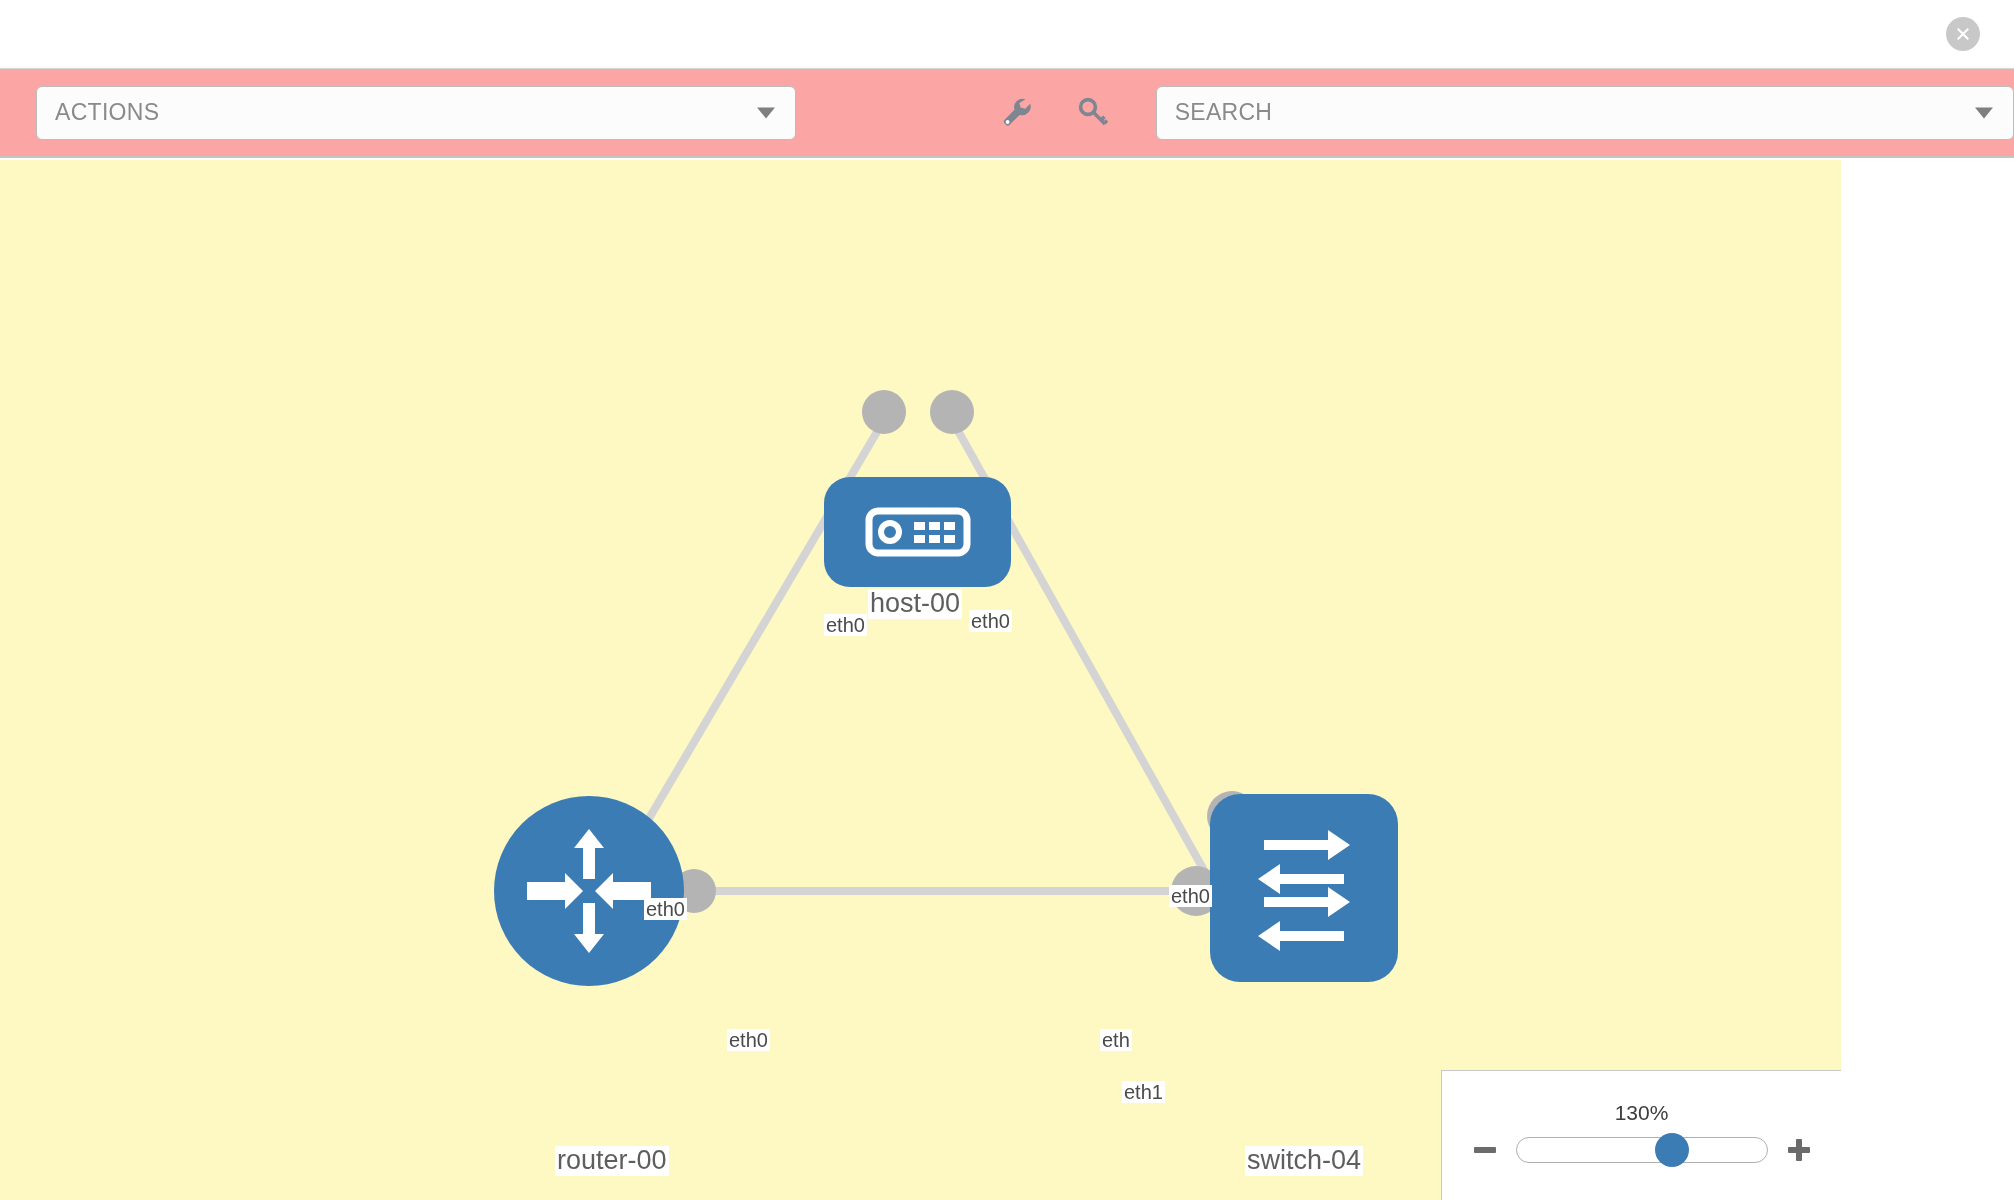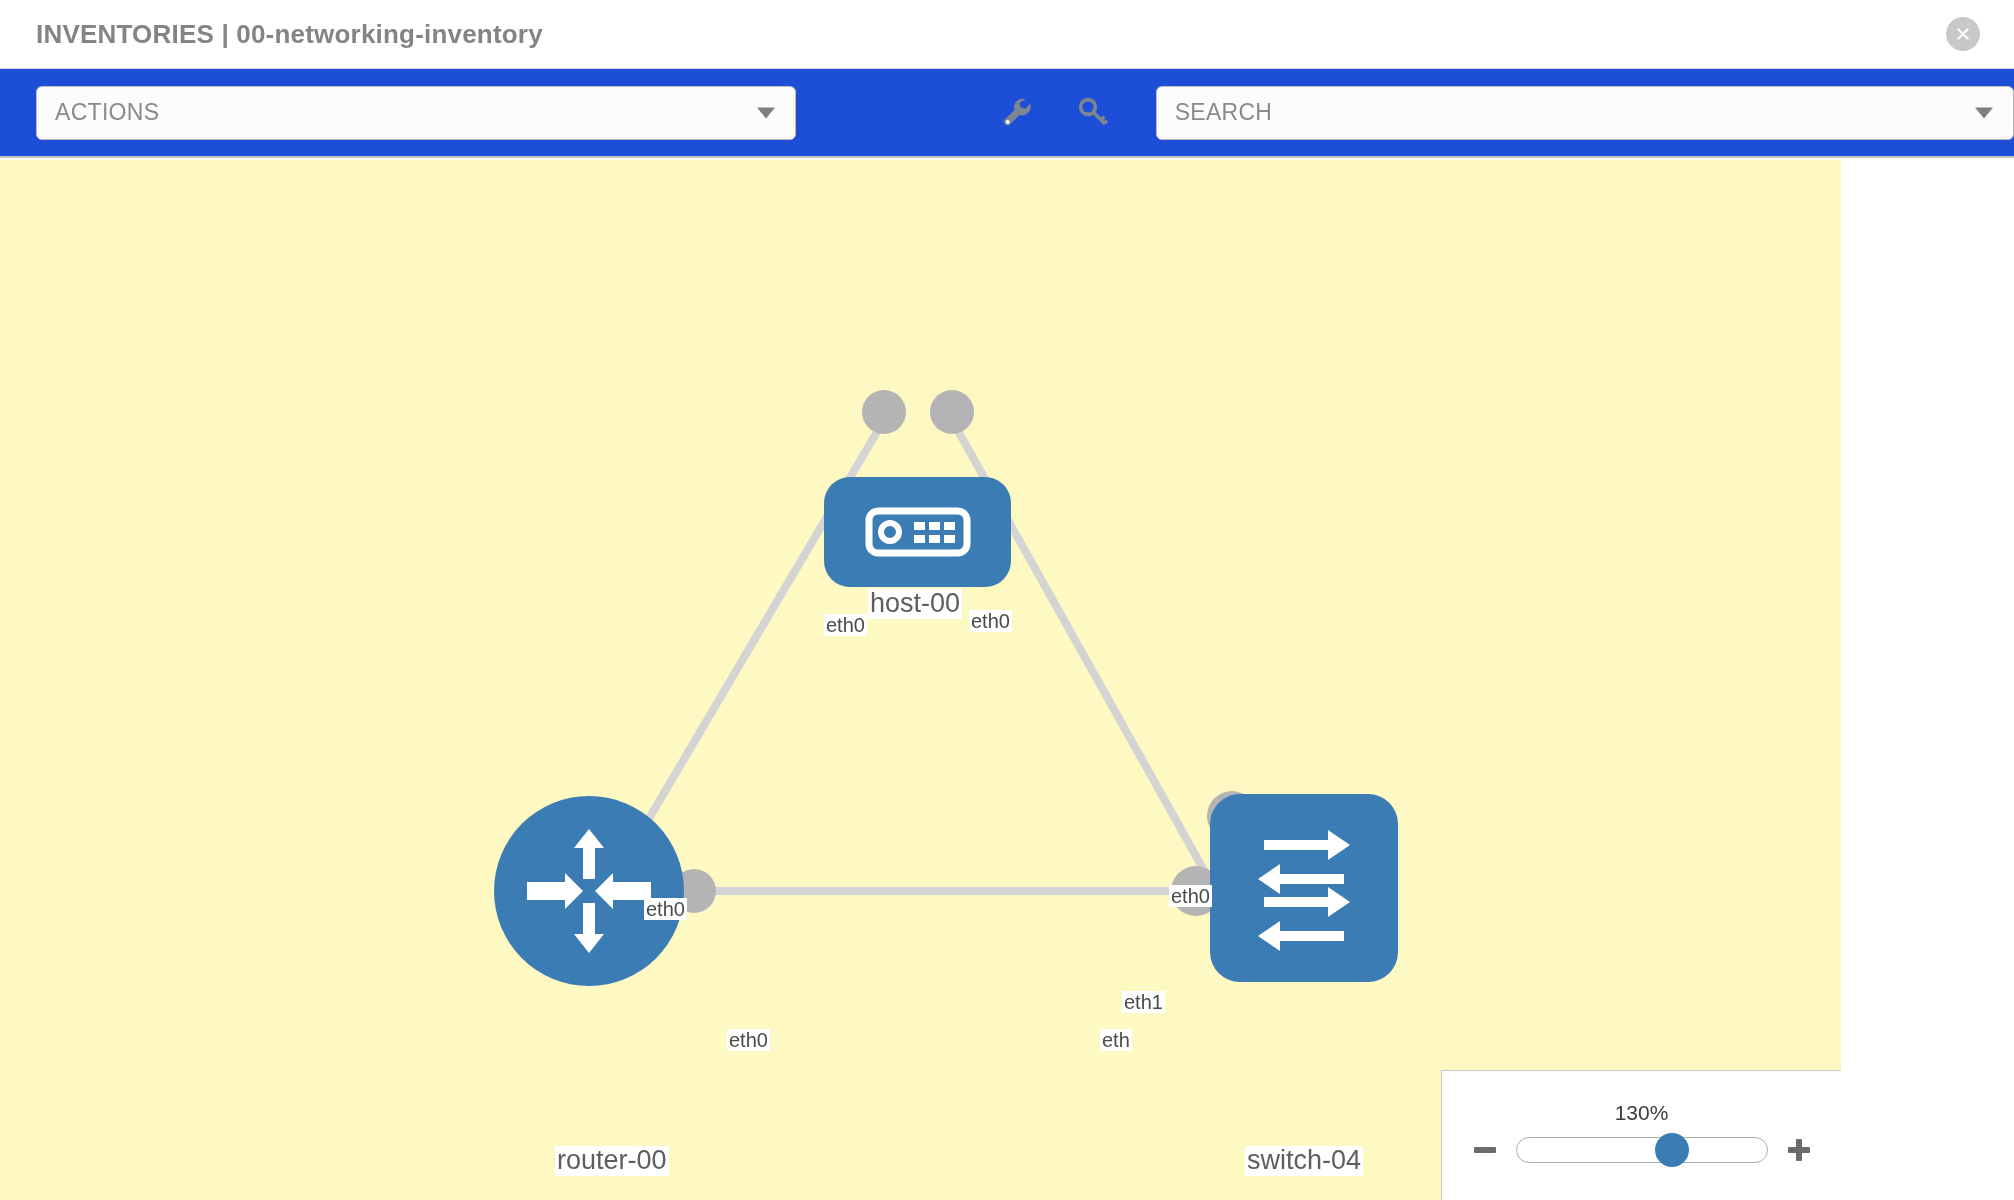--- a/index.html
+++ b/index.html
@@ -33,21 +33,21 @@
     background: #c8c8c8;
     display: flex; align-items: center; justify-content: center;
     cursor: pointer;
   }
   .close-btn svg { display: block; }
 
   
   .toolbar {
     position: absolute; top: 68px; left: 0;
     width: 2014px; height: 90px;
-    background: #1d4ed8;
+    background: #fca5a5;
     border-top: 1px solid #d6d6d6;
     border-bottom: 2px solid #c4c4c4;
     display: flex; align-items: center;
   }
   .select-box {
     background: #fcfcfc;
     border: 1px solid #bdbdbd;
     border-radius: 6px;
     height: 54px;
     display: flex; align-items: center;
@@ -153,21 +153,20 @@
     transform: translate(-50%, -50%);
     cursor: pointer;
   }
 </style>
 </head>
 <body>
 
 <div id="app">
 
   <div class="header">
-    <div class="page-title">INVENTORIES | 00-networking-inventory</div>
     <div class="close-btn">
       <svg width="20" height="20" viewBox="0 0 20 20" aria-hidden="true">
         <path d="M5.4 4 L10 8.6 L14.6 4 L16 5.4 L11.4 10 L16 14.6 L14.6 16 L10 11.4 L5.4 16 L4 14.6 L8.6 10 L4 5.4 Z" fill="#ffffff"></path>
       </svg>
     </div>
   </div>
 
   <div class="toolbar">
 
     <div class="select-box actions-select">
@@ -260,21 +259,21 @@
     <div class="node-label" style="left:868px; top:429px;">host-00</div>
     <div class="node-label" style="left:555px; top:986px;">router-00</div>
     <div class="node-label" style="left:1245px; top:986px;">switch-04</div>
 
     <div class="iface-label" style="left:824px; top:454px;">eth0</div>
     <div class="iface-label" style="left:969px; top:450px;">eth0</div>
     <div class="iface-label" style="left:644px; top:738px;">eth0</div>
     <div class="iface-label" style="left:1169px; top:725px;">eth0</div>
     <div class="iface-label" style="left:727px; top:869px;">eth0</div>
     <div class="iface-label" style="left:1100px; top:869px;">eth</div>
-    <div class="iface-label" style="left:1122px; top:831px;">eth1</div>
+    <div class="iface-label" style="left:1122px; top:921px;">eth1</div>
 
     <div class="zoom-panel">
       <div class="zoom-percent">130%</div>
       <div class="zoom-row">
         <span class="zoom-minus">
             <div></div>
           </span>
         <div class="zoom-track">
           <div class="zoom-thumb" id="zoom-thumb" style="left: 62%;"></div>
         </div>

